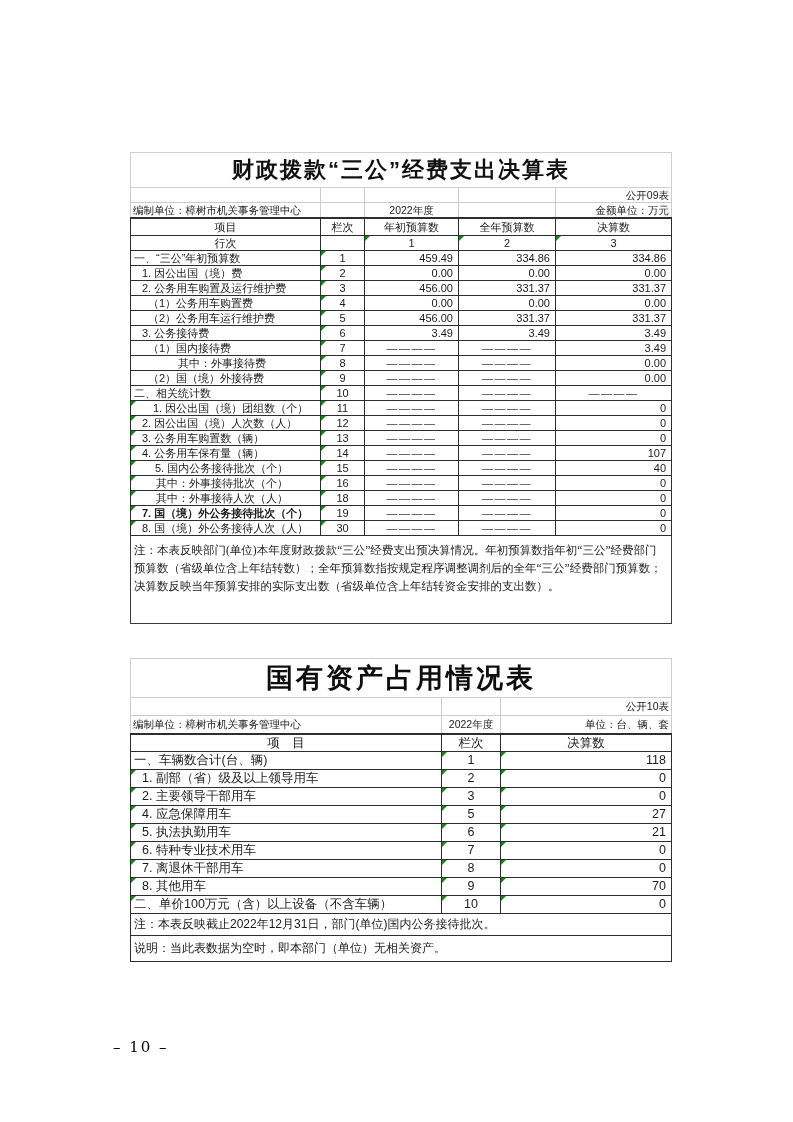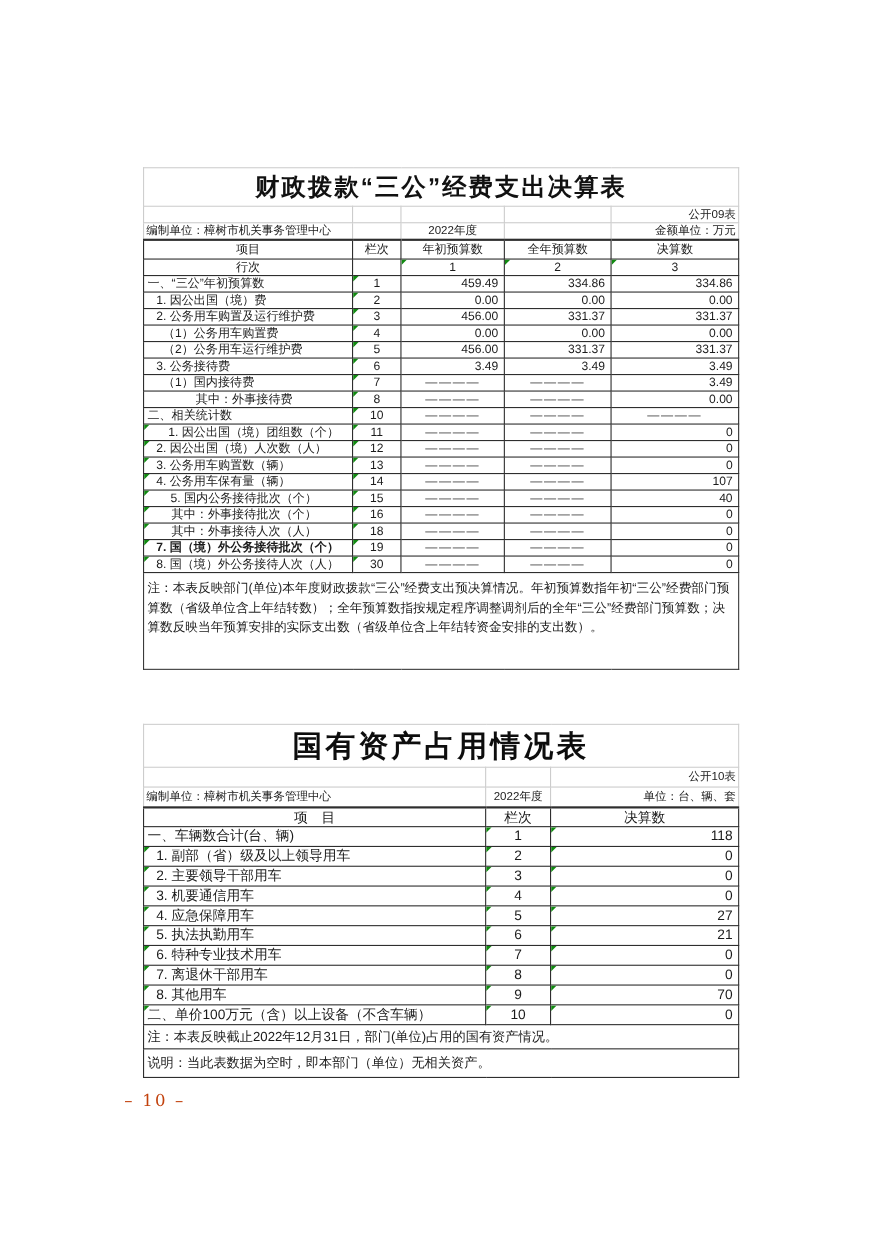--- a/index.html
+++ b/index.html
@@ -19,20 +19,21 @@
     text-align:center;font-weight:600;color:#111;
   }
   tr.light td{border:1px solid #cccccc;height:12px;line-height:12px;font-size:10.5px;}
   .t1 .hdr th{height:16px;line-height:16px;text-align:center;border-top:2px solid #2e2e2e;}
   .t1 .lrow td{height:14px;line-height:14px;text-align:center;}
   .t1 tbody td{height:14px;line-height:14px;}
   .t1 .note{
     white-space:normal;text-align:left;vertical-align:top;
     font-size:11.5px;line-height:1.55;padding:6px 4px 6px 3px;height:75px;
     border-color:#3a3a3a;
+    font-family:Liberation Serif, serif;
   }
   
   .t2{position:absolute;left:130px;top:658px;width:541px;}
   .t2 td,.t2 th{border:1.5px solid #2e2e2e;font-size:12.5px;}
   .t2 .ttl{
     border:1px solid #cfcfcf;height:38px;font-size:27px;letter-spacing:3px;
     text-align:center;font-weight:800;color:#0d0d0d;
   }
   .t2 .hdr th{height:16px;line-height:16px;text-align:center;border-top:2px solid #2e2e2e;}
   .t2 tbody td{height:17px;line-height:17px;}
@@ -45,23 +46,23 @@
   .val{text-align:right;padding-right:5px;}
   .dash{text-align:center;letter-spacing:1.5px;color:#3a3a3a;font-size:10px;}
   .item{text-align:left;}
   .lbl{text-align:left;padding-left:2px;}
   .tri{position:relative;}
   .tri::before{
     content:"";position:absolute;top:0;left:0;width:0;height:0;
     border-top:5px solid var(--tri,#128a12);border-right:5px solid transparent;
   }
   .pagenum{
-    position:absolute;left:113px;top:991px;
+    position:absolute;left:113px;top:1038px;
     font-family:"DejaVu Serif","Liberation Serif",serif;
-    font-size:15px;color:#c2410c;letter-spacing:2px;
+    font-size:15px;color:#000000;letter-spacing:2px;
   }
 </style>
 </head>
 <body>
 
 <div class="page">
 
   <table class="t1">
     <colgroup>
       <col style="width:190px">
@@ -154,20 +155,27 @@
           <td class="val">3.49</td>
         </tr>
         <tr>
           <td class="item" style="padding-left: 47px;">其中：外事接待费</td>
           <td class="c tri">8</td>
           <td class="dash">————</td>
           <td class="dash">————</td>
           <td class="val">0.00</td>
         </tr>
         <tr>
+          <td class="item" style="padding-left: 17px;">（2）国（境）外接待费</td>
+          <td class="c tri">9</td>
+          <td class="dash">————</td>
+          <td class="dash">————</td>
+          <td class="val">0.00</td>
+        </tr>
+        <tr>
           <td class="item" style="padding-left: 3px;">二、相关统计数</td>
           <td class="c tri">10</td>
           <td class="dash">————</td>
           <td class="dash">————</td>
           <td class="dash">————</td>
         </tr>
         <tr>
           <td class="item tri" style="padding-left: 22px; margin-top: 12px;">1. 因公出国（境）团组数（个）</td>
           <td class="c tri">11</td>
           <td class="dash">————</td>
@@ -274,25 +282,20 @@
           <td class="item tri" style="padding-left: 11px;">1. 副部（省）级及以上领导用车</td>
           <td class="c tri">2</td>
           <td class="val tri">0</td>
         </tr>
         <tr>
           <td class="item tri" style="padding-left: 11px;">2. 主要领导干部用车</td>
           <td class="c tri">3</td>
           <td class="val tri">0</td>
         </tr>
         <tr>
-          <td class="item tri" style="padding-left: 11px;">3. 机要通信用车</td>
-          <td class="c tri">4</td>
-          <td class="val tri">0</td>
-        </tr>
-        <tr>
           <td class="item tri" style="padding-left: 11px;">4. 应急保障用车</td>
           <td class="c tri">5</td>
           <td class="val tri">27</td>
         </tr>
         <tr>
           <td class="item tri" style="padding-left: 11px;">5. 执法执勤用车</td>
           <td class="c tri">6</td>
           <td class="val tri">21</td>
         </tr>
         <tr>
@@ -311,21 +314,21 @@
           <td class="val tri">70</td>
         </tr>
         <tr>
           <td class="item tri" style="padding-left: 3px;">二、单价100万元（含）以上设备（不含车辆）</td>
           <td class="c tri">10</td>
           <td class="val tri">0</td>
         </tr>
       </tbody>
     <tbody>
         <tr>
-      <td class="tnote" colspan="3">注：本表反映截止2022年12月31日，部门(单位)占用的国有资产情况。</td>
+      <td class="tnote" colspan="3">注：本表反映截止2022年12月31日，部门(单位)国内公务接待批次。</td>
     </tr>
     <tr>
       <td class="tremark" colspan="3">说明：当此表数据为空时，即本部门（单位）无相关资产。</td>
     </tr>
   </tbody>
     </table>
 
   <div class="pagenum">– 10 –</div>
 </div>
 

